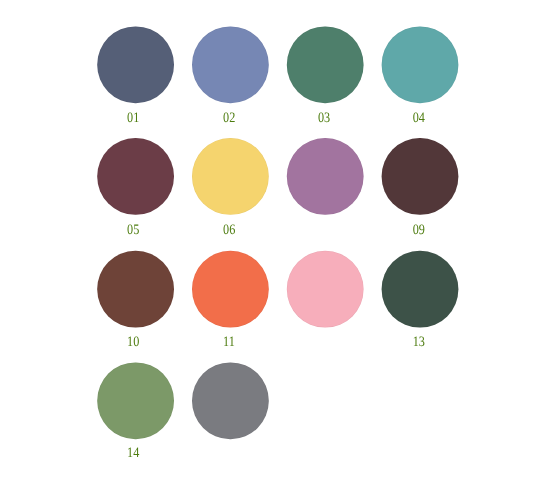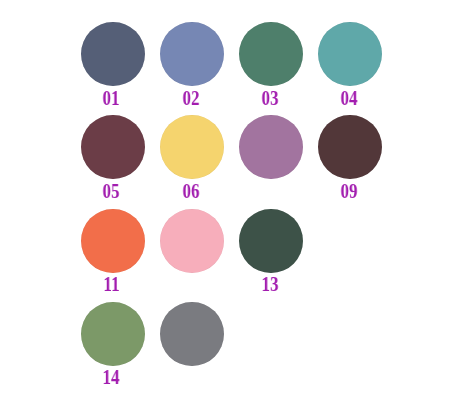--- a/index.html
+++ b/index.html
@@ -57,24 +57,24 @@
                 rgba(0,0,0,0.008) 96%,
                 rgba(0,0,0,0.03) 100%);
   }
   .swatch-label {
     position: absolute;
     left: -1.5px;
     top: 67.4px;
     width: 63.5px;
     text-align: center;
     font-family: "Liberation Serif", serif;
-    font-weight: bold;
-    font-size: 20px;
+    font-weight: normal;
+    font-size: 12px;
     line-height: 16px;
-    color: #a21caf;
+    color: #4d7c0f;
   }
   .swatch-label > span {
     display: inline-block;
     transform: scaleX(0.85);
     will-change: transform;
   }
 </style>
 </head>
 <body>
 
@@ -125,20 +125,26 @@
       </div>
       <div class="swatch-cell">
         <div class="swatch-dot" style="background: rgb(82, 55, 57);">
           <span class="sheen"></span>
         </div>
         <div class="swatch-label"><span>09</span></div>
       </div>
     </div>
     <div class="swatch-row">
       <div class="swatch-cell">
+        <div class="swatch-dot" style="background: rgb(110, 67, 56);">
+          <span class="sheen"></span>
+        </div>
+        <div class="swatch-label"><span>10</span></div>
+      </div>
+      <div class="swatch-cell">
         <div class="swatch-dot" style="background: rgb(242, 110, 74);">
           <span class="sheen"></span>
         </div>
         <div class="swatch-label"><span>11</span></div>
       </div>
       <div class="swatch-cell">
         <div class="swatch-dot" style="background: rgb(247, 174, 187);">
           <span class="sheen"></span>
         </div>
       </div>

